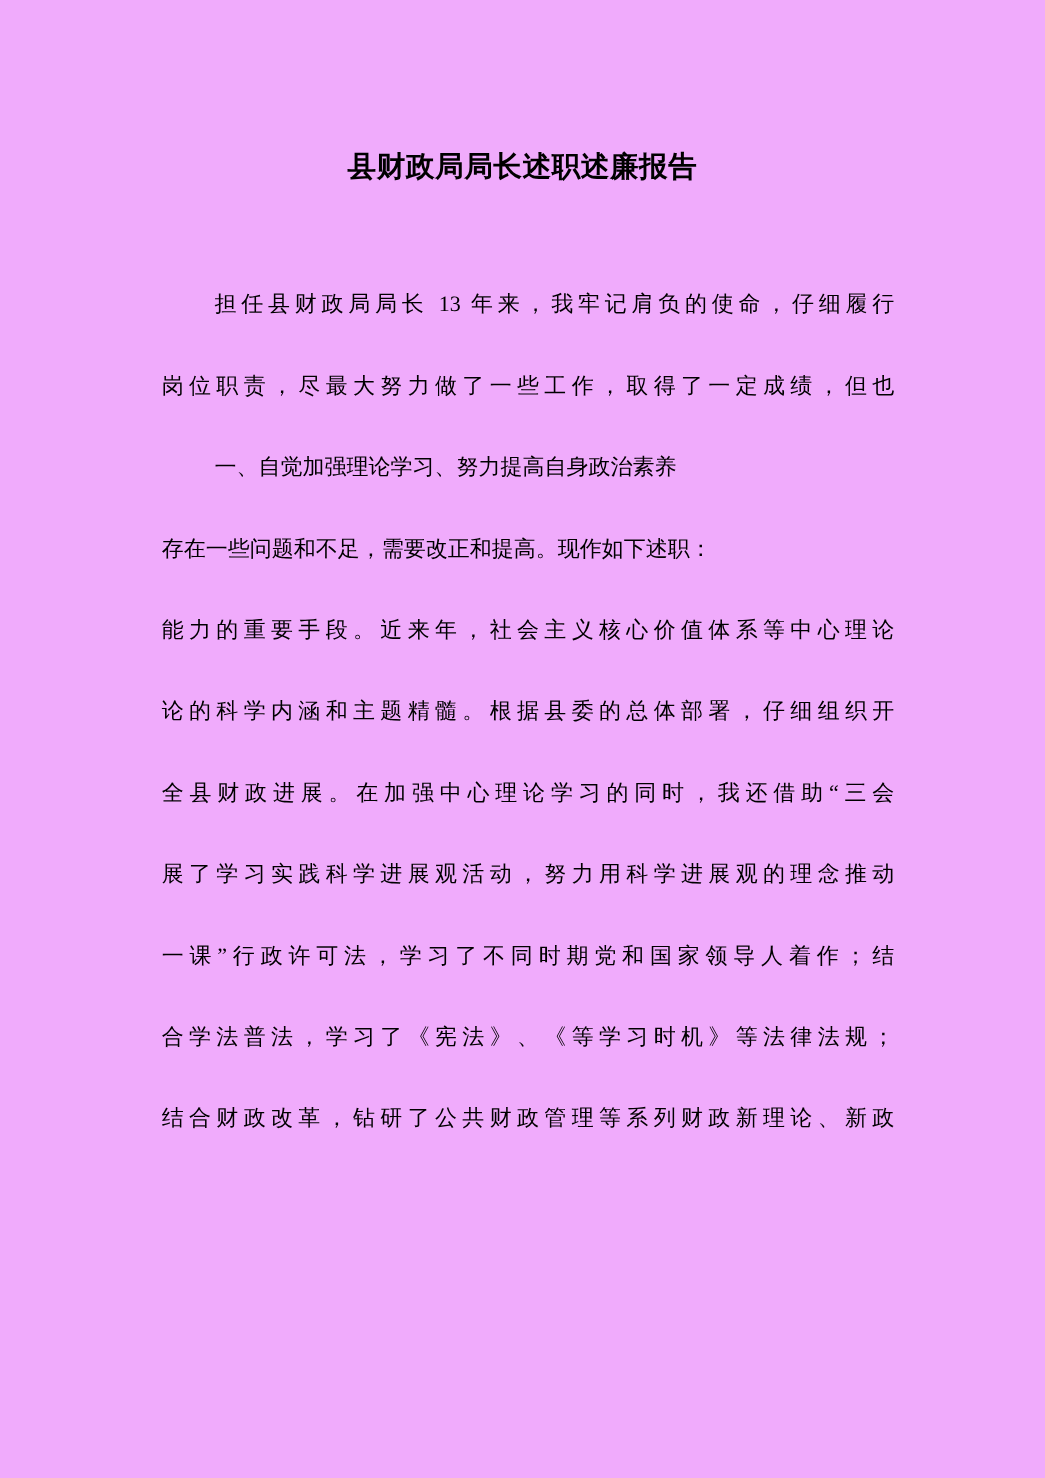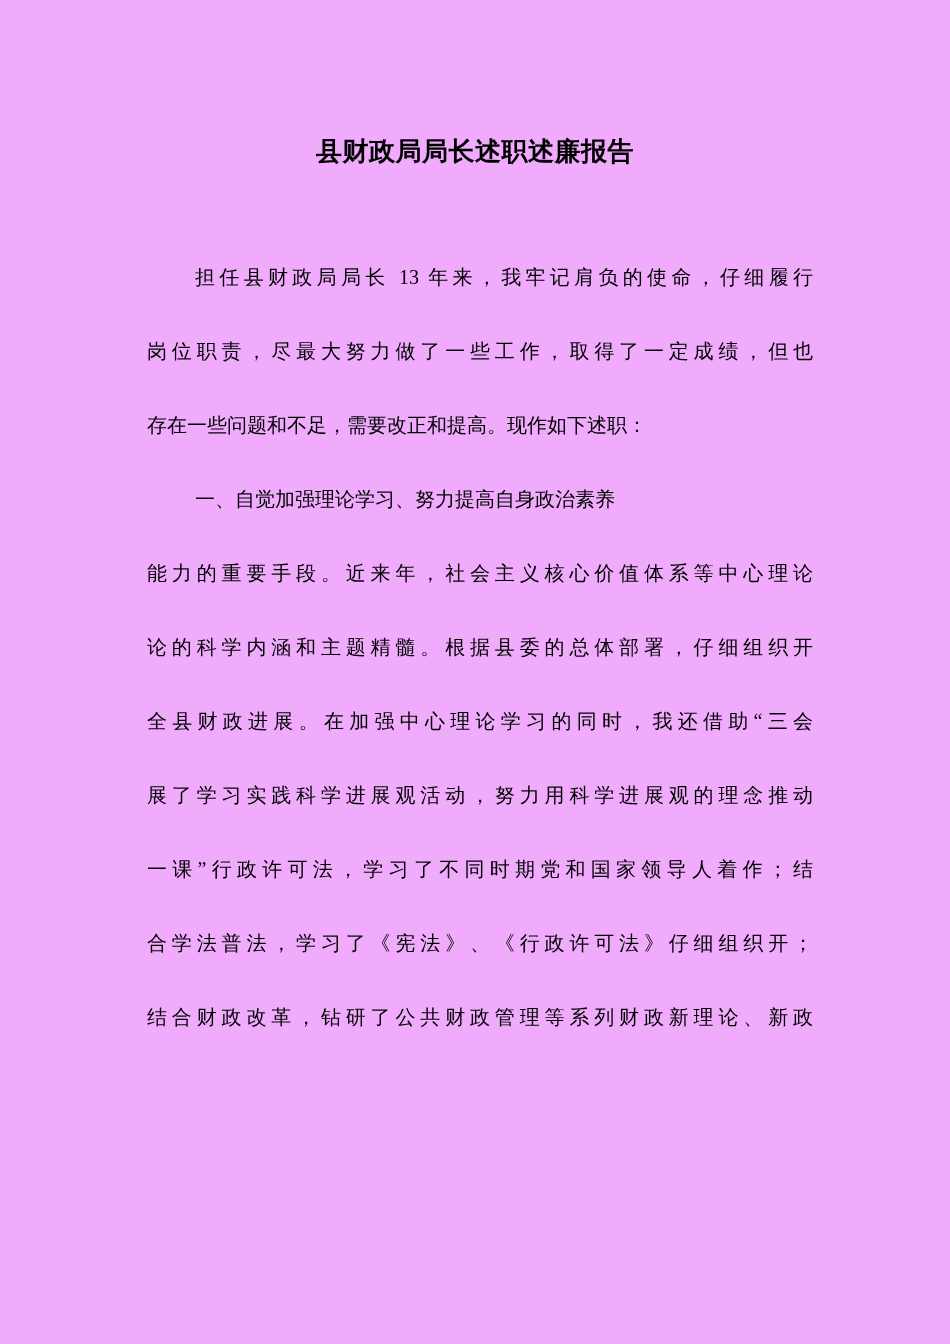--- a/index.html
+++ b/index.html
@@ -46,23 +46,23 @@
   }
 </style>
 <title>县财政局局长述职述廉报告</title></head>
 <body>
 
 <div class="page">
   <h1 class="doc-title">县财政局局长述职述廉报告</h1>
   <div class="content">
     <div class="line indent justify">担任县财政局局长 13 年来，我牢记肩负的使命，仔细履行</div>
     <div class="line justify">岗位职责，尽最大努力做了一些工作，取得了一定成绩，但也</div>
+    <div class="line indent">一、自觉加强理论学习、努力提高自身政治素养</div>
     <div class="line">存在一些问题和不足，需要改正和提高。现作如下述职：</div>
-    <div class="line indent">一、自觉加强理论学习、努力提高自身政治素养</div>
     <div class="line justify">能力的重要手段。近来年，社会主义核心价值体系等中心理论</div>
     <div class="line justify">论的科学内涵和主题精髓。根据县委的总体部署，仔细组织开</div>
     <div class="line justify">全县财政进展。在加强中心理论学习的同时，我还借助“三会</div>
     <div class="line justify">展了学习实践科学进展观活动，努力用科学进展观的理念推动</div>
     <div class="line justify">一课”行政许可法，学习了不同时期党和国家领导人着作；结</div>
-    <div class="line justify">合学法普法，学习了《宪法》、《行政许可法》仔细组织开；</div>
+    <div class="line justify">合学法普法，学习了《宪法》、《等学习时机》等法律法规；</div>
     <div class="line justify">结合财政改革，钻研了公共财政管理等系列财政新理论、新政</div>
   </div>
 </div>
 
 </body></html>

